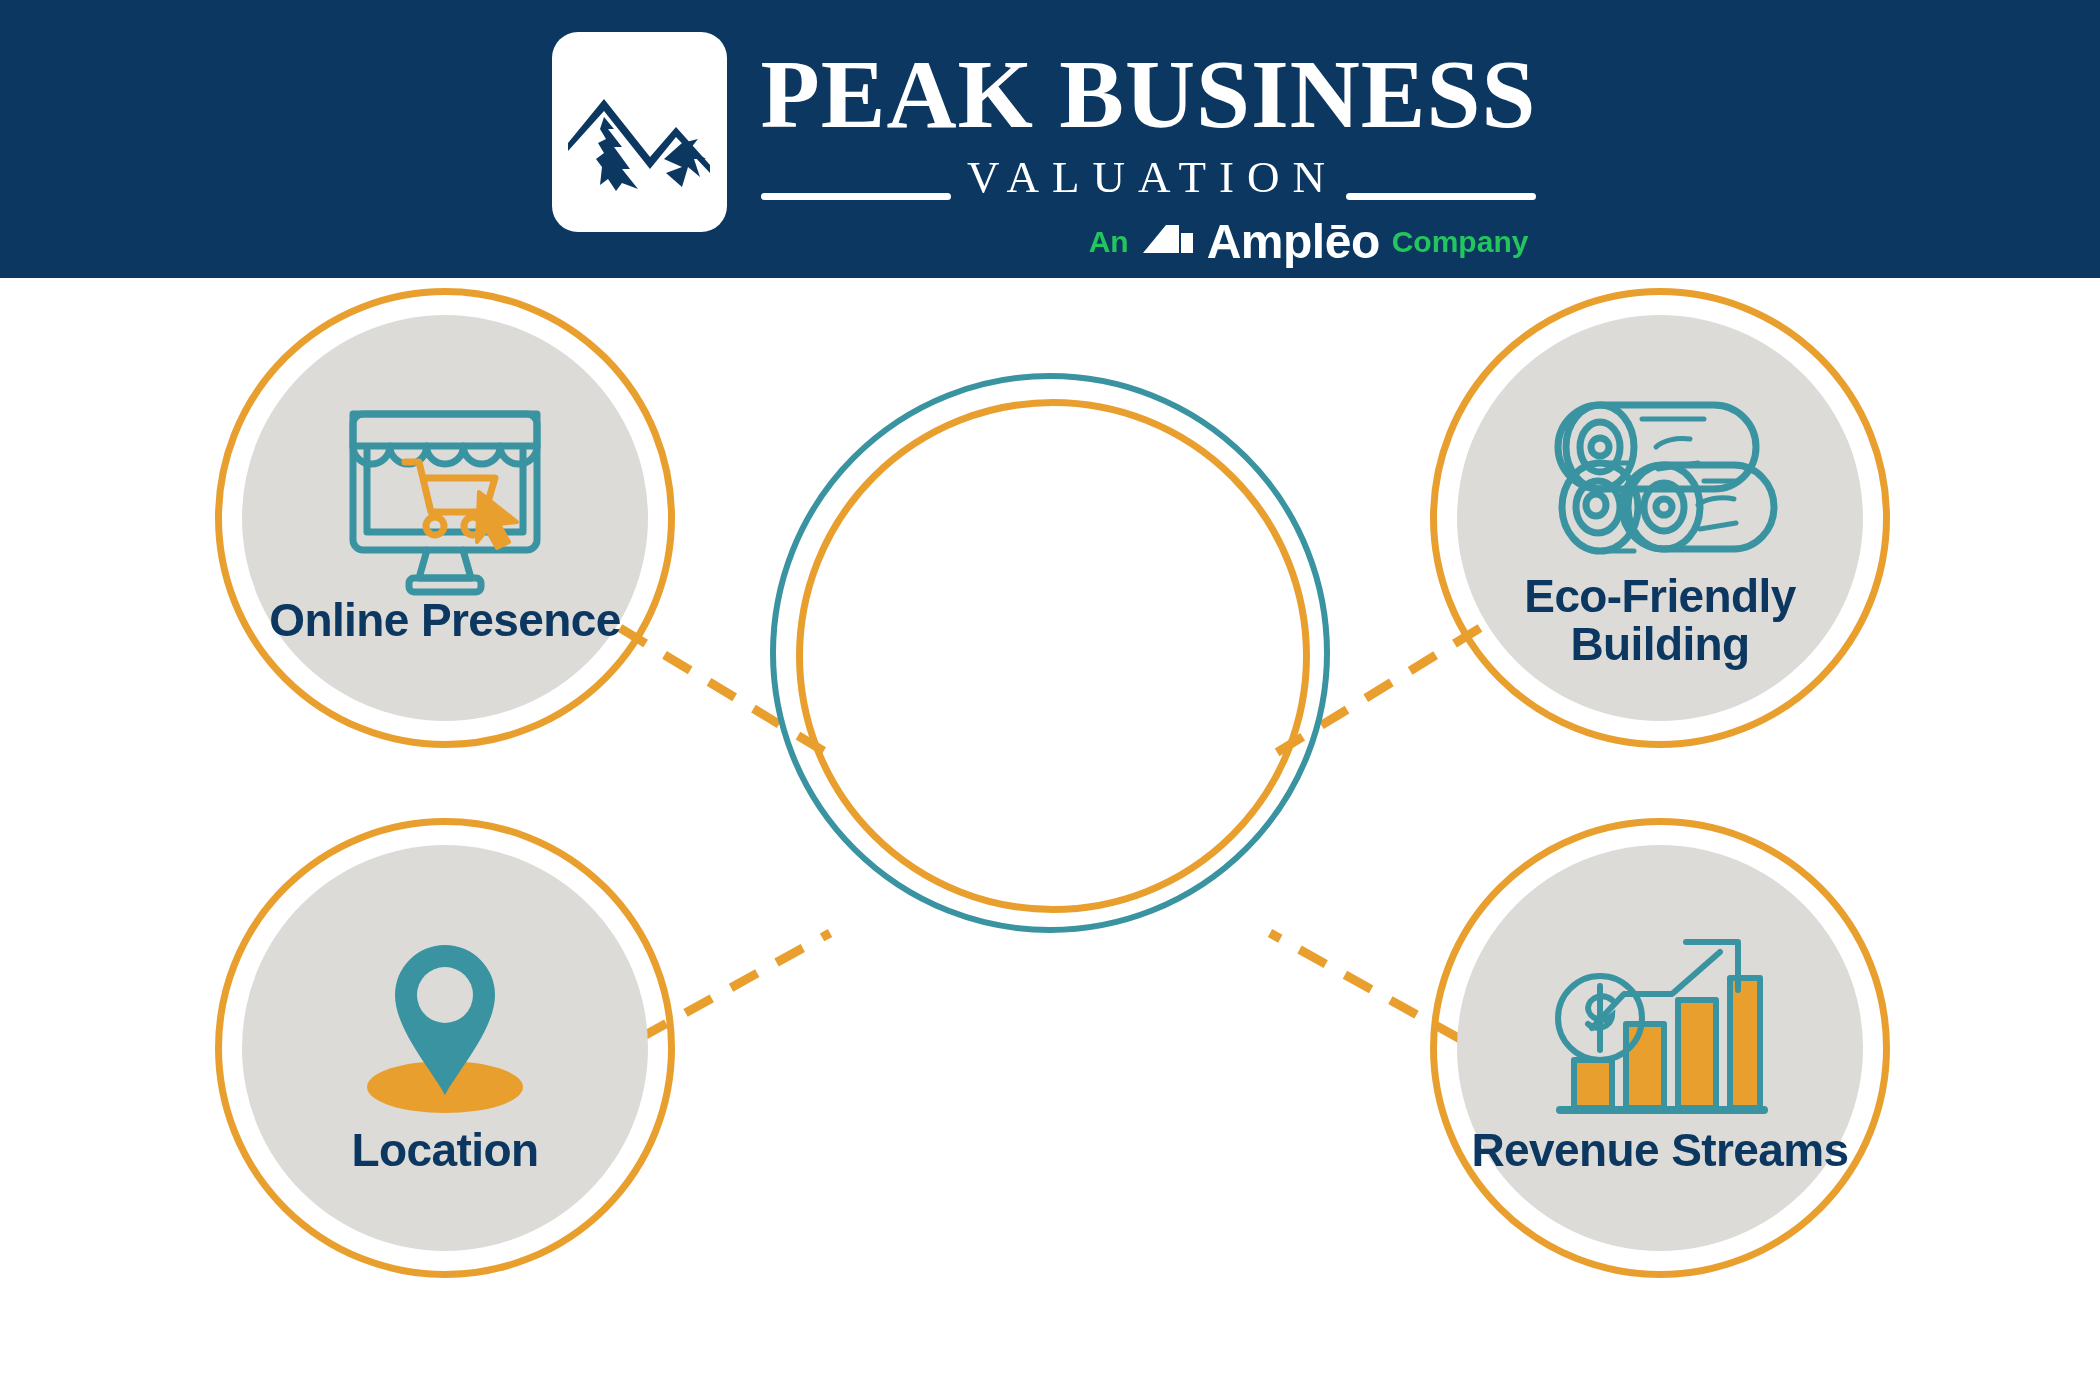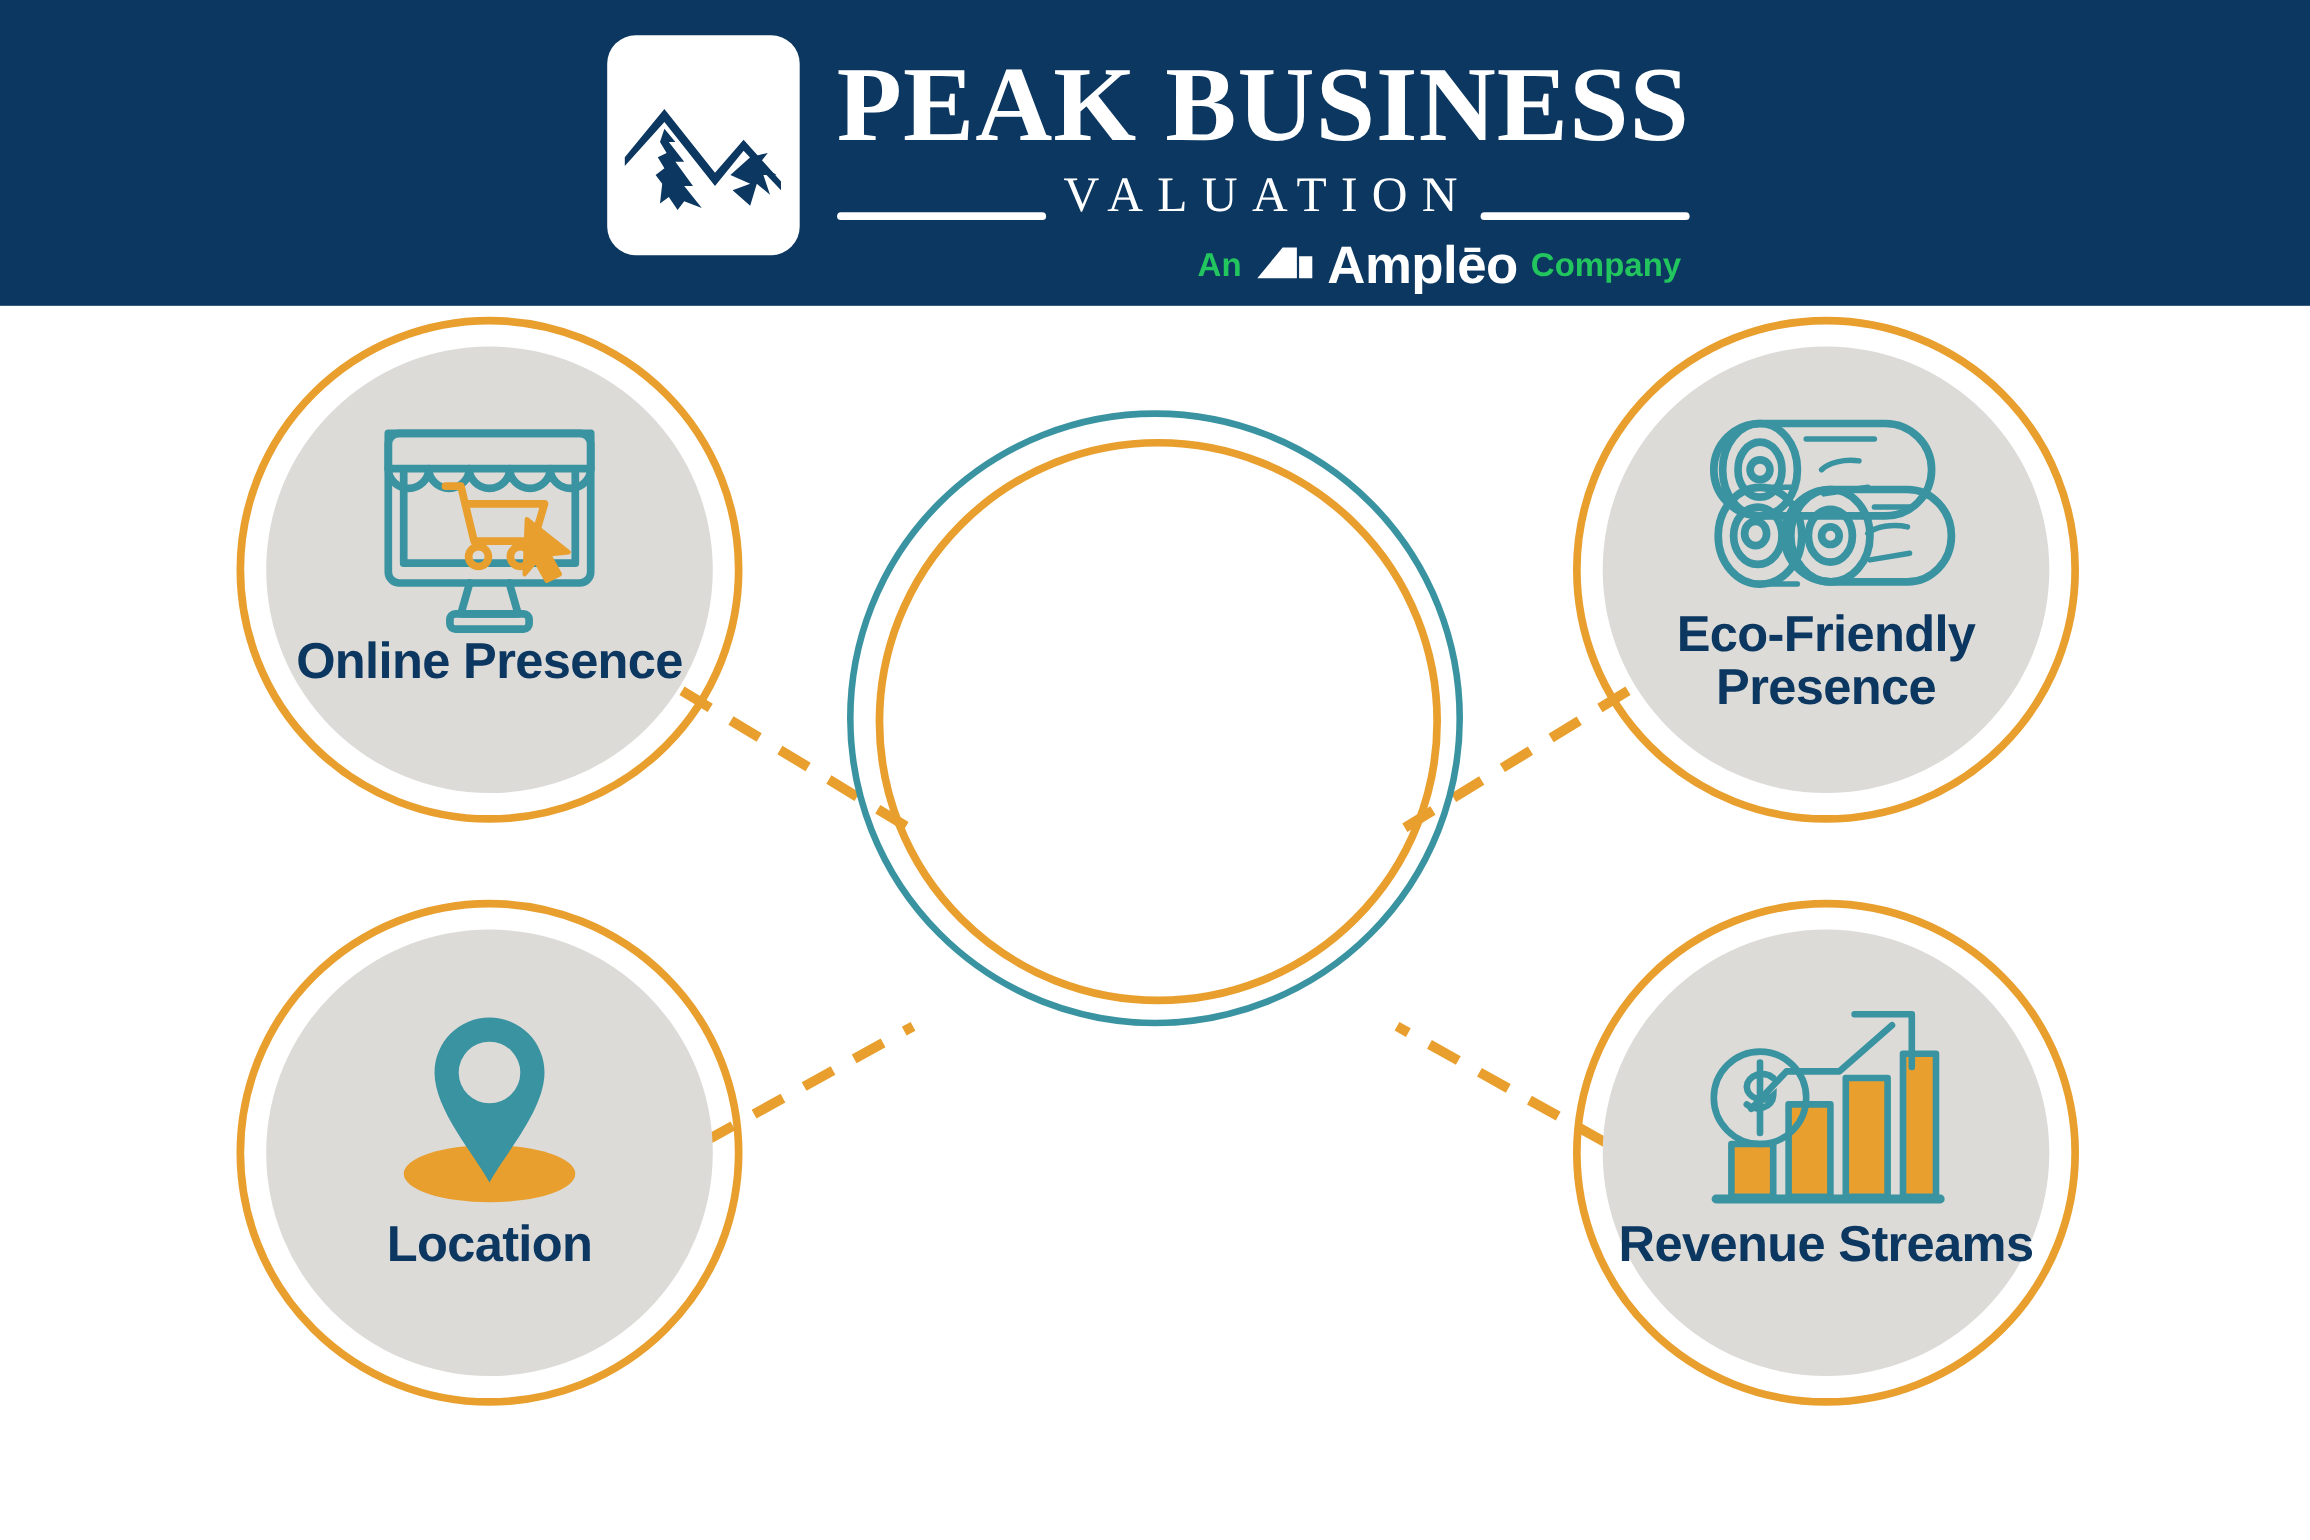--- a/index.html
+++ b/index.html
@@ -65,21 +65,21 @@
   .node-ring{
     position:absolute;left:0;top:0;width:446px;height:446px;
     border:7px solid #E89F2E;border-radius:50%;
     box-sizing:content-box;
   }
   .node-disc{
     position:absolute;left:27px;top:27px;width:406px;height:406px;
     background:#DCDBD8;border-radius:50%;
   }
   .node-inner{
-    position:absolute;left:27px;top:15px;width:406px;height:406px;
+    position:absolute;left:27px;top:35px;width:406px;height:406px;
     display:flex;flex-direction:column;align-items:center;justify-content:center;
     gap:4px;
   }
   .node-icon{display:flex;align-items:center;justify-content:center;height:186px;}
   .node-label{
     color:#0B3760;font-weight:700;font-size:46px;line-height:1.04;
     text-align:center;letter-spacing:-0.6px;
   }
 
   #node-online{left:215px;top:10px;}
@@ -209,21 +209,21 @@
             <path d="M62 78 L92 78 M62 166 L96 166" stroke-width="5"></path>
 
             <path d="M126 80 L196 80 a40 42 0 0 1 0 84 L126 164 a42 42 0 0 1 0 -84 Z"></path>
             <ellipse cx="126" cy="122" rx="36" ry="42"></ellipse>
             <ellipse cx="126" cy="122" rx="20" ry="24"></ellipse>
             <circle cx="126" cy="122" r="8"></circle>
             <path d="M166 96 L198 96 M160 120 a28 14 0 0 1 36 -6 M162 144 L198 138" stroke-width="5"></path>
           </g>
         </svg>
       </div>
-      <div class="node-label">Eco-Friendly Presence</div>
+      <div class="node-label">Eco-Friendly Building</div>
     </div>
   </div>
 
   <div class="node" id="node-location">
     <div class="node-ring"></div>
     <div class="node-disc"></div>
     <div class="node-inner">
       <div class="node-icon">
         <svg width="200" height="186" viewBox="0 0 200 186" aria-hidden="true">
           <ellipse cx="100" cy="150" rx="78" ry="26" fill="#E89F2E"></ellipse>

